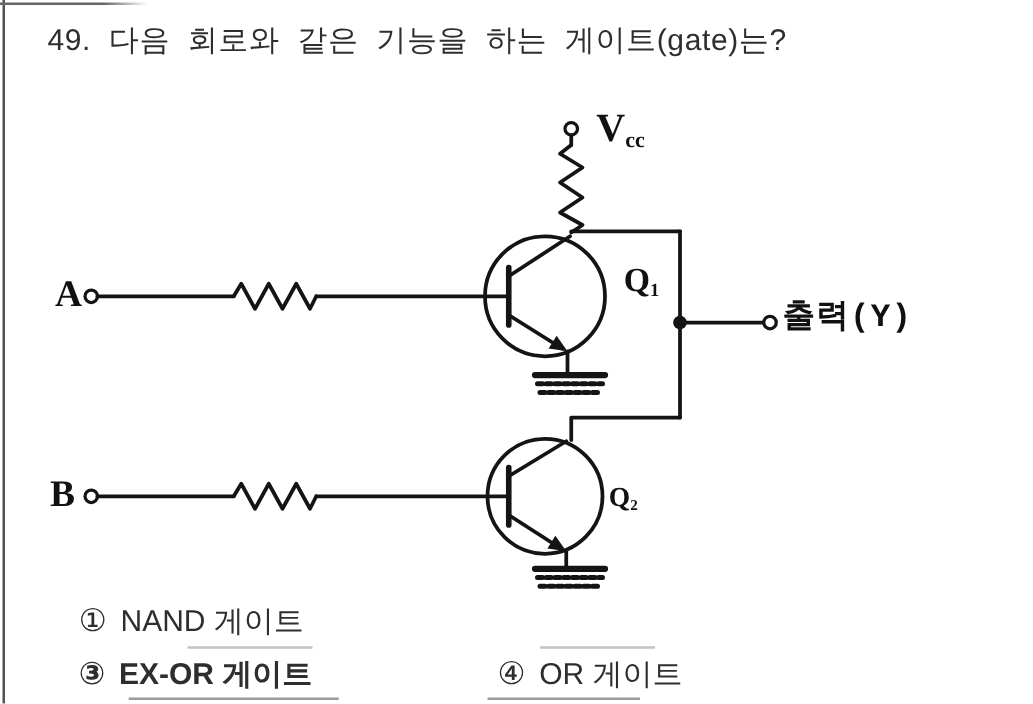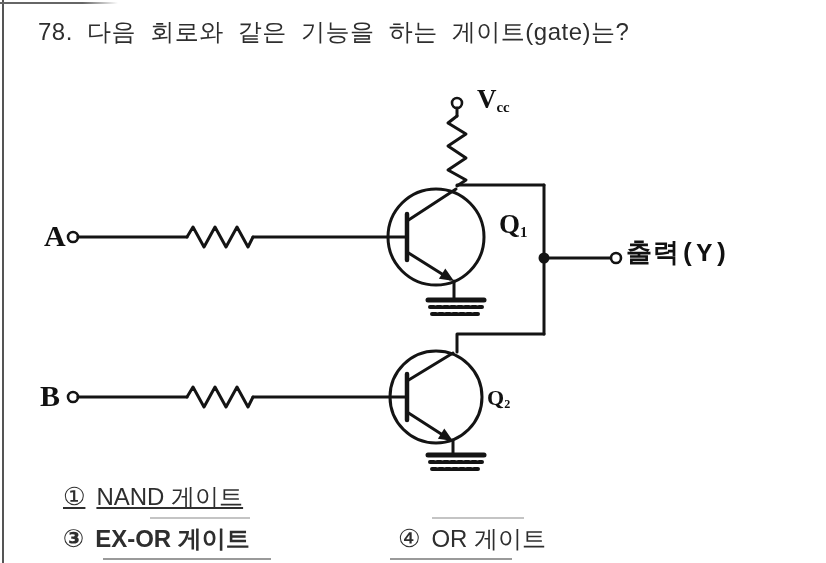--- a/index.html
+++ b/index.html
@@ -16,46 +16,46 @@
     font-size:24px;letter-spacing:0.5px;word-spacing:7px;color:#2e2e2e;
     white-space:nowrap;
   }
   .circuit{position:absolute;left:0;top:0;width:826px;height:563px;}
   .circuit svg{position:absolute;left:0;top:0;}
   .clabel{position:absolute;font-family:"Liberation Serif","DejaVu Serif",serif;
     font-weight:bold;color:#111;line-height:1;}
   .clabel .sub{font-size:0.55em;vertical-align:-0.25em;font-weight:bold;}
   .label-a{left:44px;top:221px;font-size:30px;}
   .label-b{left:40px;top:381px;font-size:30px;}
-  .label-vcc{left:477px;top:86px;font-size:27px;}
+  .label-vcc{left:477px;top:86px;font-size:32px;}
   .label-q1{left:499px;top:211px;font-size:27px;}
   .label-q2{left:487px;top:387px;font-size:22px;}
   .label-out{left:626px;top:241px;font-size:26px;font-family:Liberation Mono, monospace;letter-spacing:1px;}
   .choices{position:absolute;left:0;top:0;width:826px;height:563px;}
   .choice{position:absolute;font-size:24px;color:#2e2e2e;white-space:nowrap;cursor:pointer;}
   .choice .marker{margin-right:11px;font-size:25px;}
-  .choice-1{left:63px;top:481px;text-decoration:underline;}
+  .choice-1{left:63px;top:481px;}
   .choice-2{left:350px;top:481px;}
   .choice-3{left:63px;top:523px;font-weight:bold;}
   .choice-4{left:350px;top:523px;margin-left:48px;}
   .scan-underline{position:absolute;height:2px;background:#c4c4c4;}
   .u1{left:150px;top:517px;width:100px;}
   .u2{left:432px;top:517px;width:92px;}
   .u3{left:103px;top:558px;width:168px;background:#9a9a9a;}
   .u4{left:390px;top:558px;width:122px;background:#9a9a9a;}
 </style>
 </head>
 <body>
 
 <div class="page">
 
   <div class="border-left"></div>
   <div class="border-top"></div>
 
-  <div class="question-title">78. 다음 회로와 같은 기능을 하는 게이트(gate)는?</div>
+  <div class="question-title">49. 다음 회로와 같은 기능을 하는 게이트(gate)는?</div>
 
   <div class="circuit">
     <svg width="826" height="563" viewBox="0 0 826 563">
       <g stroke="#141414" fill="none" stroke-width="3" stroke-linecap="round" stroke-linejoin="round">
 
         <circle cx="457" cy="103" r="5" fill="#ffffff" stroke-width="2.6"></circle>
         <path d="M457,108 V116"></path>
         <polyline points="457,116 448,123 466,134 448,146 466,158 448,170 466,180 457,186"></polyline>
 
         <path d="M457,185 H544"></path>

